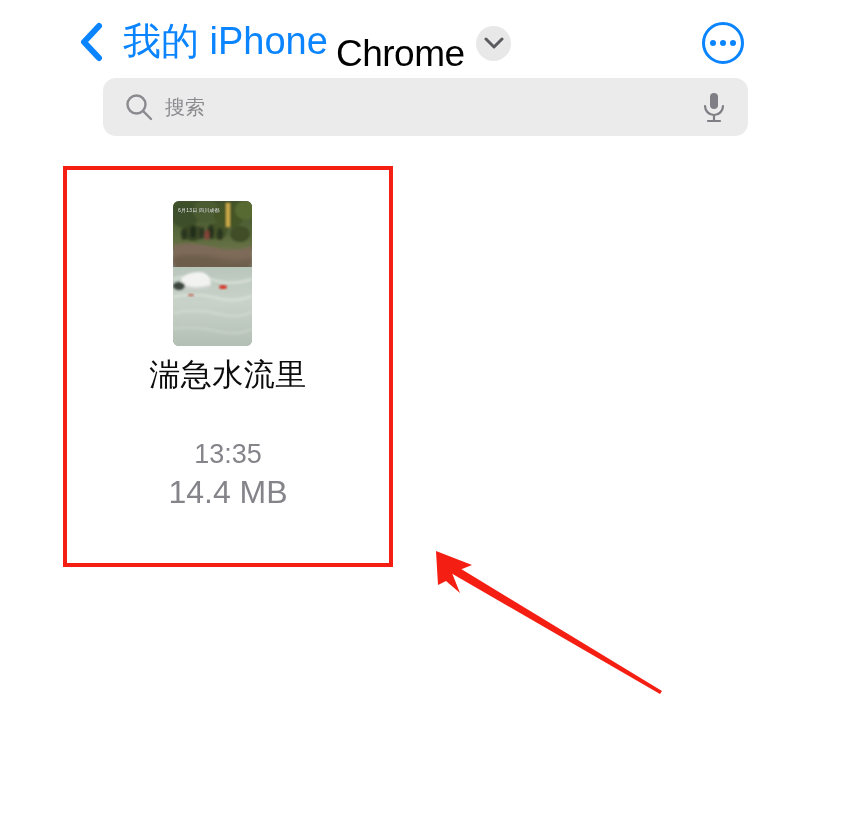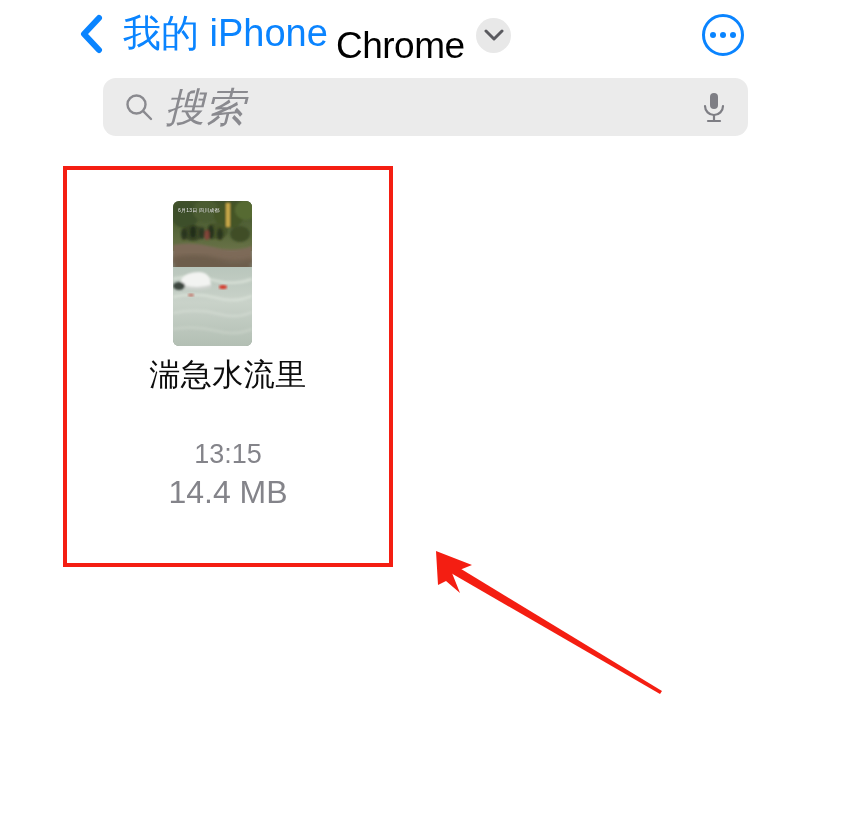--- a/index.html
+++ b/index.html
@@ -13,21 +13,21 @@
     font-family: "Liberation Sans", "DejaVu Sans", sans-serif;
     overflow: hidden;
     position: relative;
     -webkit-font-smoothing: antialiased;
   }
 
   
   #nav-bar {
     position: absolute;
     left: 0;
-    top: 0;
+    top: 8px;
     width: 726px;
     height: 70px;
     display: flex;
     align-items: center;
   }
   #back-button {
     position: absolute;
     left: 78px;
     top: 8px;
     display: flex;
@@ -122,24 +122,23 @@
   #search-input {
     position: absolute;
     left: 62px;
     top: 0;
     height: 58px;
     width: 540px;
     border: none;
     outline: none;
     background: transparent;
     font-family: "Liberation Sans", "DejaVu Sans", sans-serif;
-    font-size: 40px;
+    font-size: 20px;
     color: #7a7a80;
     padding: 0;
-    font-style: italic;
   }
   #search-input::placeholder {
     color: #8a8a8f;
     opacity: 1;
   }
   #mic-icon {
     position: absolute;
     right: 21px;
     top: 13px;
     width: 26px;
@@ -359,21 +358,21 @@
         <ellipse cx="50" cy="86" rx="4" ry="2" fill="#d6392c" filter="url(#blurSoft)"></ellipse>
         <ellipse cx="18" cy="94" rx="3" ry="1.6" fill="#b83a2e" filter="url(#blurSoft)" opacity=".6"></ellipse>
       </svg>
       <div id="thumb-watermark">6月13日 四川成都</div>
     </div>
 
     <div id="file-name">
       <div>湍急水流里</div>
     </div>
 
-    <div id="file-time">13:15</div>
+    <div id="file-time">13:35</div>
     <div id="file-size">14.4 MB</div>
   </div>
 </div>
 
 <div id="annotation-layer">
   <div id="highlight-rect"></div>
 
   <svg id="pointer-arrow" viewBox="0 0 260 170">
 
     <polygon points="242,156 28,26 24,34 240,159" fill="#f41e12"></polygon>

